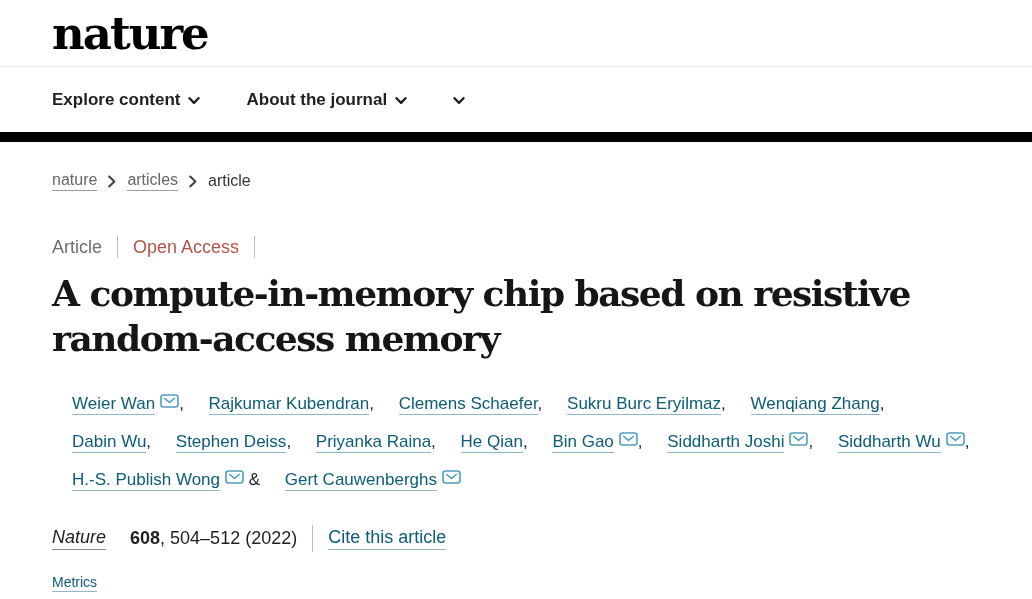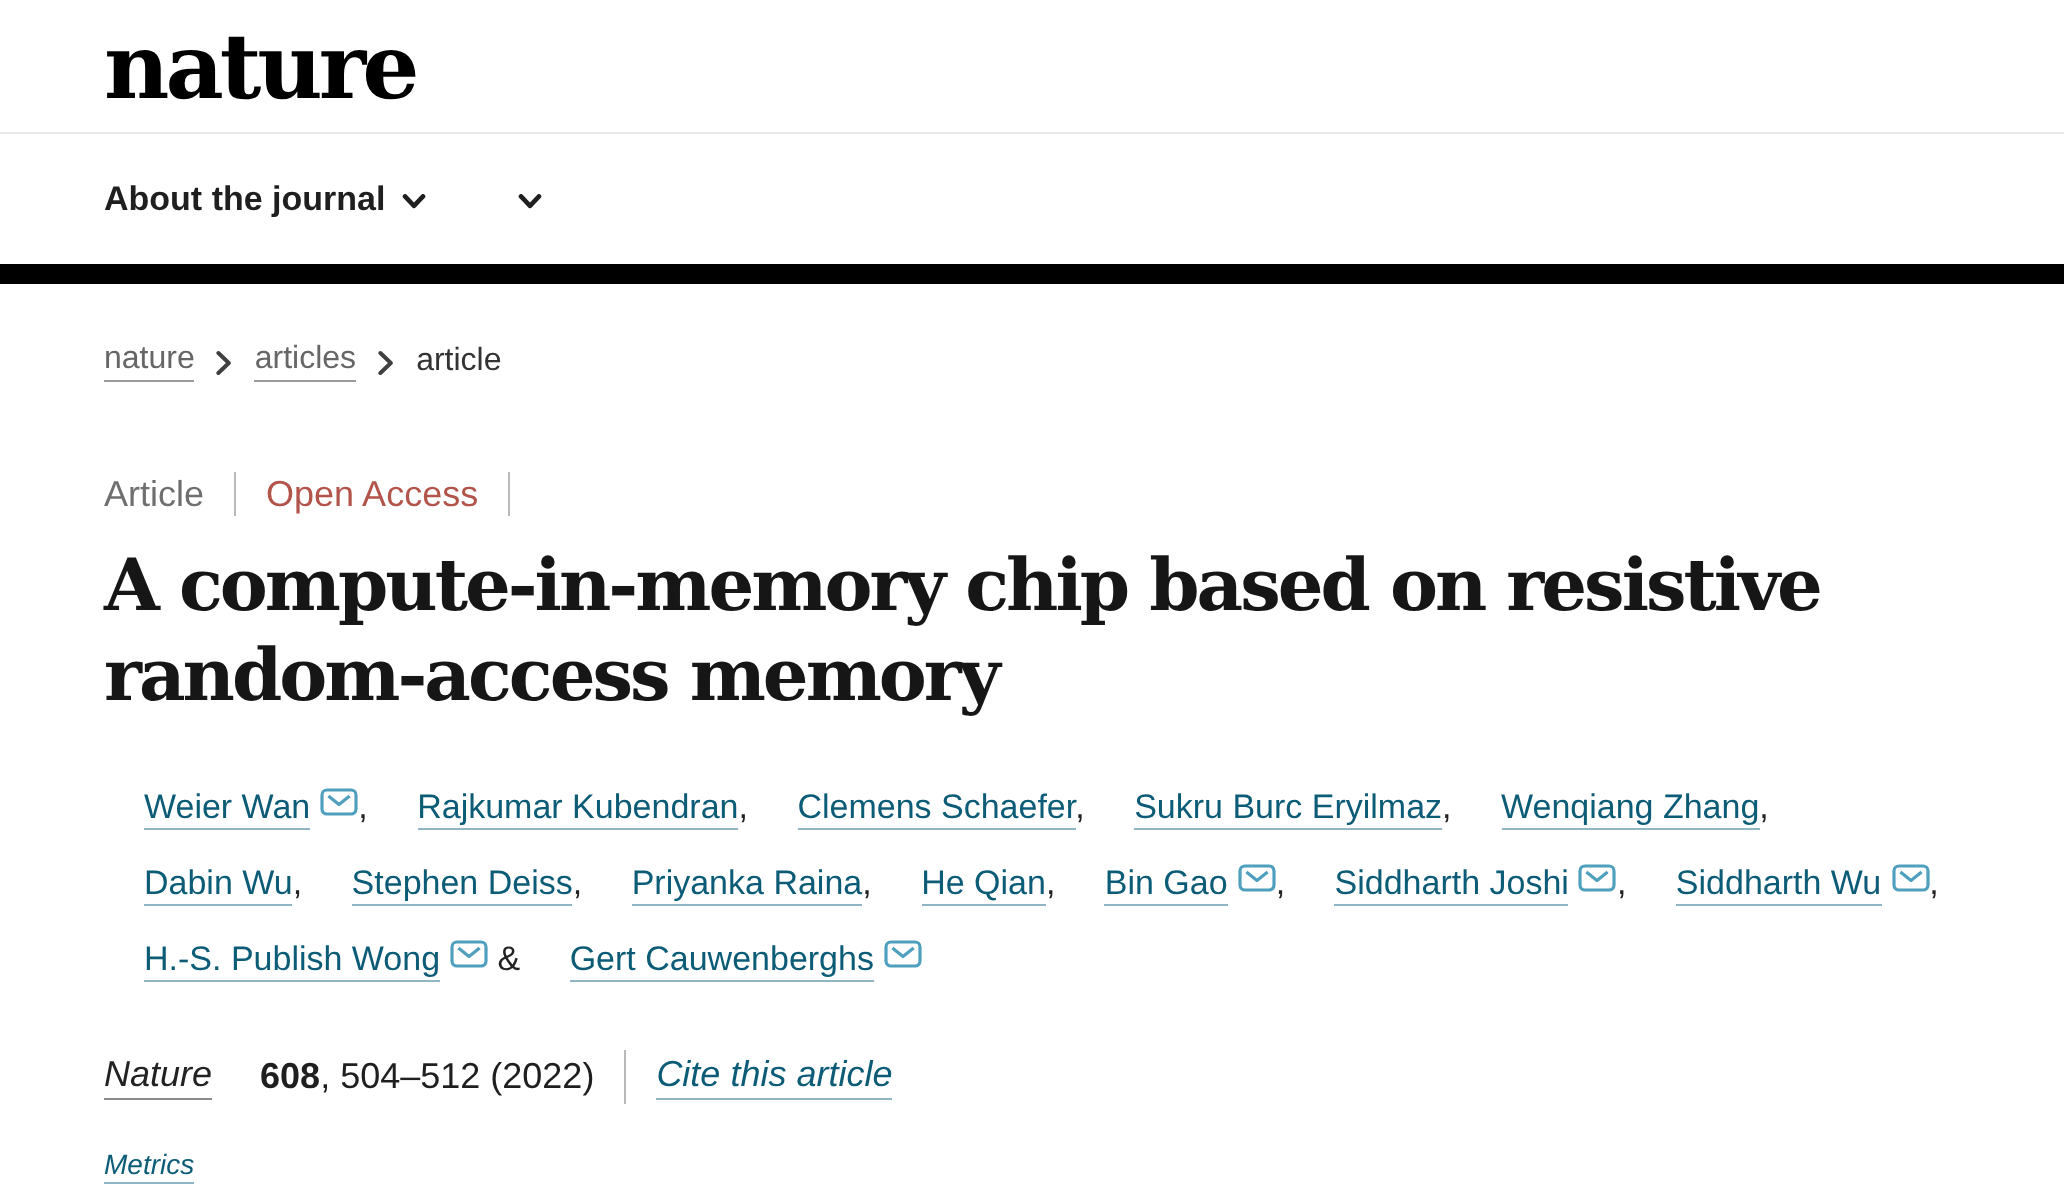--- a/index.html
+++ b/index.html
@@ -86,32 +86,38 @@
   .amp { color: #222; }
 
   .cite-row { display: flex; align-items: center; margin-top: 26px; font-size: 18px; }
   .journal-link {
     font-style: italic; color: #222; text-decoration: none;
     border-bottom: 1px solid #8a8a8a; padding-bottom: 1px; cursor: pointer;
   }
   .cite-vol { font-weight: 700; margin-left: 24px; }
   .teal-link {
     color: var(--link); text-decoration: none;
-    border-bottom: 1px solid var(--link-underline); padding-bottom: 1px; cursor: pointer; font-style: italic;
+    border-bottom: 1px solid var(--link-underline); padding-bottom: 1px; cursor: pointer;
   }
   .metrics-row { margin-top: 22px; font-size: 14px; }
 </style>
 </head>
 <body>
 
 <header class="masthead">
   <a class="logo" href="#">nature</a>
 </header>
 
 <nav class="nav-row">
+    <a class="nav-item" href="#">
+      <span>Explore content</span>
+      <svg class="chev" width="12" height="8" viewBox="0 0 12 8">
+        <path d="M1.5 1.2 L6 5.9 L10.5 1.2" fill="none" stroke="#1f1f1f" stroke-width="2.3" stroke-linecap="round" stroke-linejoin="round"></path>
+      </svg>
+    </a>
     <a class="nav-item" href="#">
       <span>About the journal</span>
       <svg class="chev" width="12" height="8" viewBox="0 0 12 8">
         <path d="M1.5 1.2 L6 5.9 L10.5 1.2" fill="none" stroke="#1f1f1f" stroke-width="2.3" stroke-linecap="round" stroke-linejoin="round"></path>
       </svg>
     </a>
     <a class="nav-item" href="#">
       <svg class="chev" width="12" height="8" viewBox="0 0 12 8">
         <path d="M1.5 1.2 L6 5.9 L10.5 1.2" fill="none" stroke="#1f1f1f" stroke-width="2.3" stroke-linecap="round" stroke-linejoin="round"></path>
       </svg>

